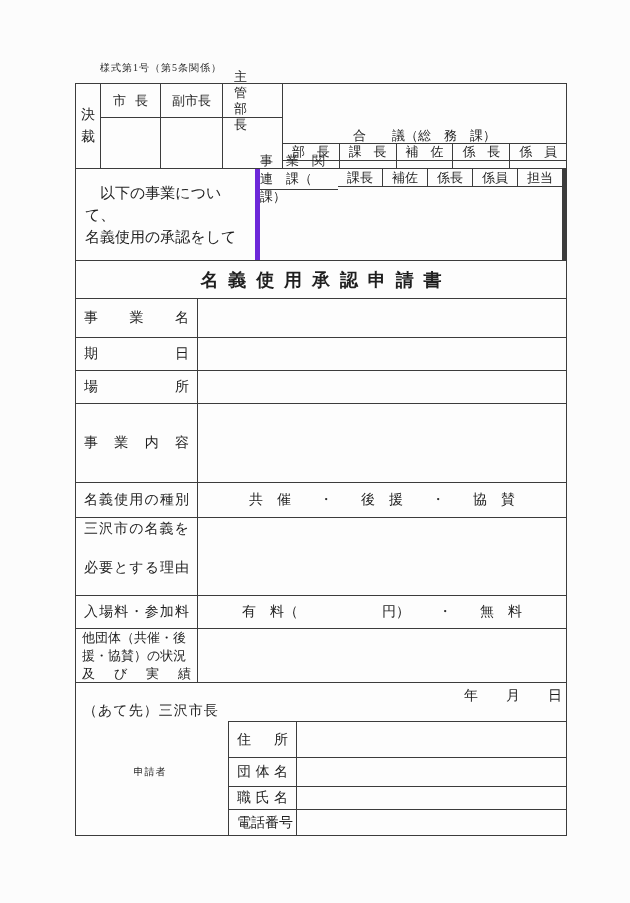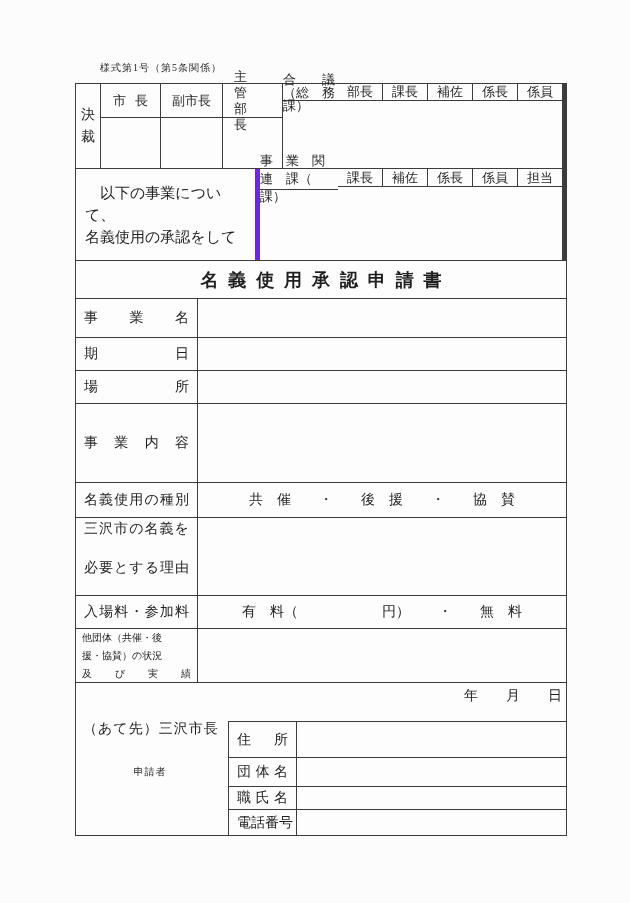--- a/index.html
+++ b/index.html
@@ -21,21 +21,21 @@
   
   .b1{height:85px;display:flex;border-bottom:1px solid #3c3c3c;}
   .kessai{width:25px;display:flex;align-items:center;justify-content:center;}
   .vtext{width:1.1em;line-height:1.6;text-align:center;font-size:14px;word-break:break-all;}
   .hcol{display:flex;flex-direction:column;}
   .w60{width:60px;}.w62{width:62px;}
   .hd{height:34px;display:flex;align-items:center;padding:0 12px;font-size:13px;border-bottom:1px solid #3c3c3c;}
   .hd.center{justify-content:center;padding:0;}
   .hd2{height:34px;display:flex;flex-direction:column;justify-content:center;padding:0 11px;font-size:13px;border-bottom:1px solid #3c3c3c;line-height:16px;align-items:flex-end;}
   .stamp{flex:1;}
-  .council{flex:1;display:flex;flex-direction:row;}
+  .council{flex:1;display:flex;flex-direction:column;margin-top:43px;}
   .ctitle{height:17px;display:flex;align-items:center;justify-content:center;font-size:13px;border-bottom:1px solid #3c3c3c;line-height:13px;}
   .crow{height:17px;display:flex;border-bottom:1px solid #3c3c3c;}
   .crow .ccell{flex:1;display:flex;align-items:center;padding:0 9px;font-size:13px;}
   .cstamps{flex:1;display:flex;}
   .cstamps .ccell{flex:1;}
   .ccell{border-right:1px solid #3c3c3c;}
   .ccell:last-child{border-right:none;}
   
   .b2{height:92px;display:flex;border-bottom:1px solid #3c3c3c;}
   .note{width:207px;border-right:5px solid #6d28d9;padding:13px 4px 0 9px;font-size:15px;line-height:22px;}
@@ -47,27 +47,27 @@
   .doc-title{height:38px;display:flex;align-items:center;justify-content:center;
     font-size:18px;font-weight:bold;letter-spacing:0.55em;text-indent:0.55em;
     border-bottom:1px solid #3c3c3c;}
   
   .row{display:flex;border-bottom:1px solid #3c3c3c;}
   .h39{height:39px;}.h33{height:33px;}.h79{height:79px;}.h35{height:35px;}
   .h78{height:78px;}.h54{height:54px;}
   .lab{width:122px;border-right:1px solid #3c3c3c;display:flex;align-items:center;padding:0 8px;font-size:14px;}
   .lab.multi{flex-direction:column;justify-content:center;padding:0;}
   .lab.multi .line{width:100%;padding:0 8px;line-height:22px;font-size:14px;}
-  .lab.multi3 .line{line-height:18px;font-size:10px;padding:0 6px;}
+  .lab.multi3 .line{line-height:18px;font-size:13px;padding:0 6px;}
   .val{flex:1;display:flex;align-items:center;justify-content:center;font-size:14px;white-space:pre;}
   .spread{flex:1;display:flex;justify-content:space-between;}
   
   .fblock{flex:1;position:relative;}
   .date-line{position:absolute;top:4px;right:4px;font-size:14px;white-space:pre;}
-  .addressee{position:absolute;top:37px;left:7px;font-size:14px;letter-spacing:1px;}
+  .addressee{position:absolute;top:19px;left:7px;font-size:14px;letter-spacing:1px;}
   .applicant-label{position:absolute;left:0;top:82px;width:148px;text-align:center;font-size:10px;letter-spacing:1px;}
   .app-table{position:absolute;left:152px;top:38px;right:0;bottom:0;
     border-top:1px solid #3c3c3c;border-left:1px solid #3c3c3c;
     display:flex;flex-direction:column;}
   .frow{display:flex;border-bottom:1px solid #3c3c3c;}
   .frow:last-child{border-bottom:none;flex:1;}
   .fh36{height:36px;}.fh29{height:29px;}.fh23{height:23px;}
   .flab{width:68px;border-right:1px solid #3c3c3c;display:flex;align-items:center;padding:0 6px;font-size:14px;}
   .flab .spread{padding:0 2px;}
   .fval{flex:1;}

